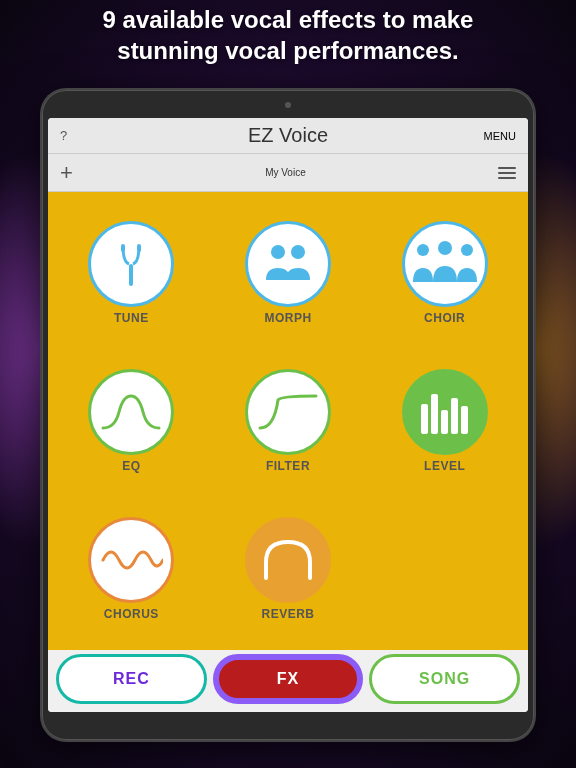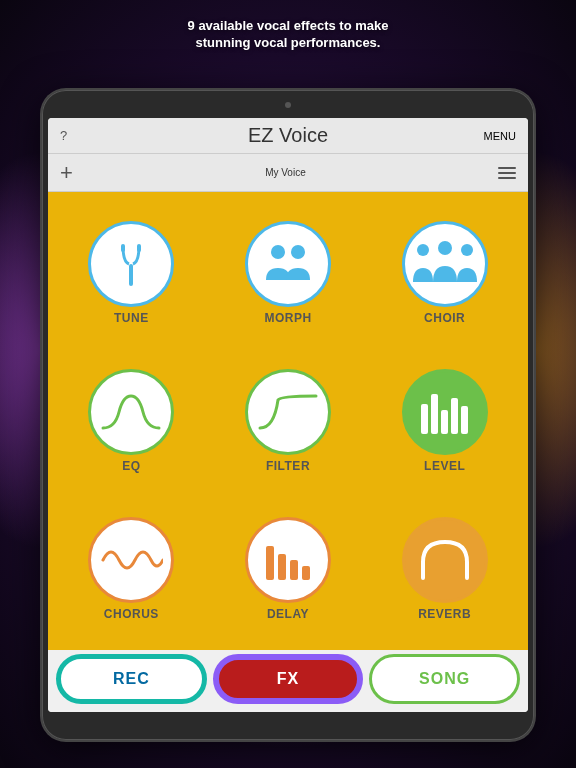--- a/index.html
+++ b/index.html
@@ -41,26 +41,26 @@
       width: 300px;
       height: 150px;
       background: radial-gradient(ellipse, rgba(180, 80, 220, 0.4) 0%, transparent 70%);
       border-radius: 50%;
       pointer-events: none;
     }
 
     
     .headline {
       position: absolute;
-      top: 18px;
+      top: 4px;
       left: 0;
       right: 0;
       text-align: center;
       color: white;
-      font-size: 13px;
+      font-size: 24px;
       font-weight: 700;
       line-height: 1.3;
       z-index: 10;
       padding: 0 15px;
       text-shadow: 0 1px 4px rgba(0,0,0,0.5);
     }
 
     
     .device {
       position: absolute;
@@ -227,23 +227,23 @@
       display: flex;
       align-items: center;
       justify-content: center;
       font-size: 16px;
       font-weight: 700;
       letter-spacing: 1px;
       cursor: pointer;
     }
 
     .btn-rec {
-      border: 5px solid #14b8a6;
+      border: 3px solid #14b8a6;
       background: white;
-      color: #0369a1;
+      color: #6d28d9;
     }
     .btn-fx {
       border: 6px solid #8b5cf6;
       background: #b91c1c;
       color: white;
     }
     .btn-song {
       border: 3px solid #6cc04a;
       background: white;
       color: #6cc04a;
@@ -374,32 +374,20 @@
       <div class="effect-item">
         <div class="effect-circle circle-orange">
           <svg width="64" height="40" viewBox="0 0 64 40" fill="none" xmlns="http://www.w3.org/2000/svg">
 
             <path d="M4 20 Q12 4 20 20 Q28 36 36 20 Q44 4 52 20 Q58 32 64 20" stroke="#e8883a" stroke-width="3" fill="none" stroke-linecap="round"></path>
           </svg>
         </div>
         <span class="effect-label">CHORUS</span>
       </div>
 
-      <div class="effect-item">
-        <div class="effect-circle circle-orange">
-          <svg width="56" height="48" viewBox="0 0 56 48" fill="none" xmlns="http://www.w3.org/2000/svg">
-
-            <rect x="6" y="10" width="8" height="34" rx="2" fill="#e8883a"></rect>
-            <rect x="18" y="18" width="8" height="26" rx="2" fill="#e8883a"></rect>
-            <rect x="30" y="24" width="8" height="20" rx="2" fill="#e8883a"></rect>
-            <rect x="42" y="30" width="8" height="14" rx="2" fill="#e8883a"></rect>
-          </svg>
-        </div>
-        <span class="effect-label">DELAY</span>
-      </div>
 
       <div class="effect-item">
         <div class="effect-circle circle-orange" style="border-color:#e8a030; background:#e8a030;">
           <svg width="64" height="52" viewBox="0 0 64 52" fill="none" xmlns="http://www.w3.org/2000/svg">
 
             <path d="M10 44 L10 28 Q10 8 32 8 Q54 8 54 28 L54 44" stroke="white" stroke-width="4" fill="none" stroke-linecap="round"></path>
           </svg>
         </div>
         <span class="effect-label">REVERB</span>
       </div>

